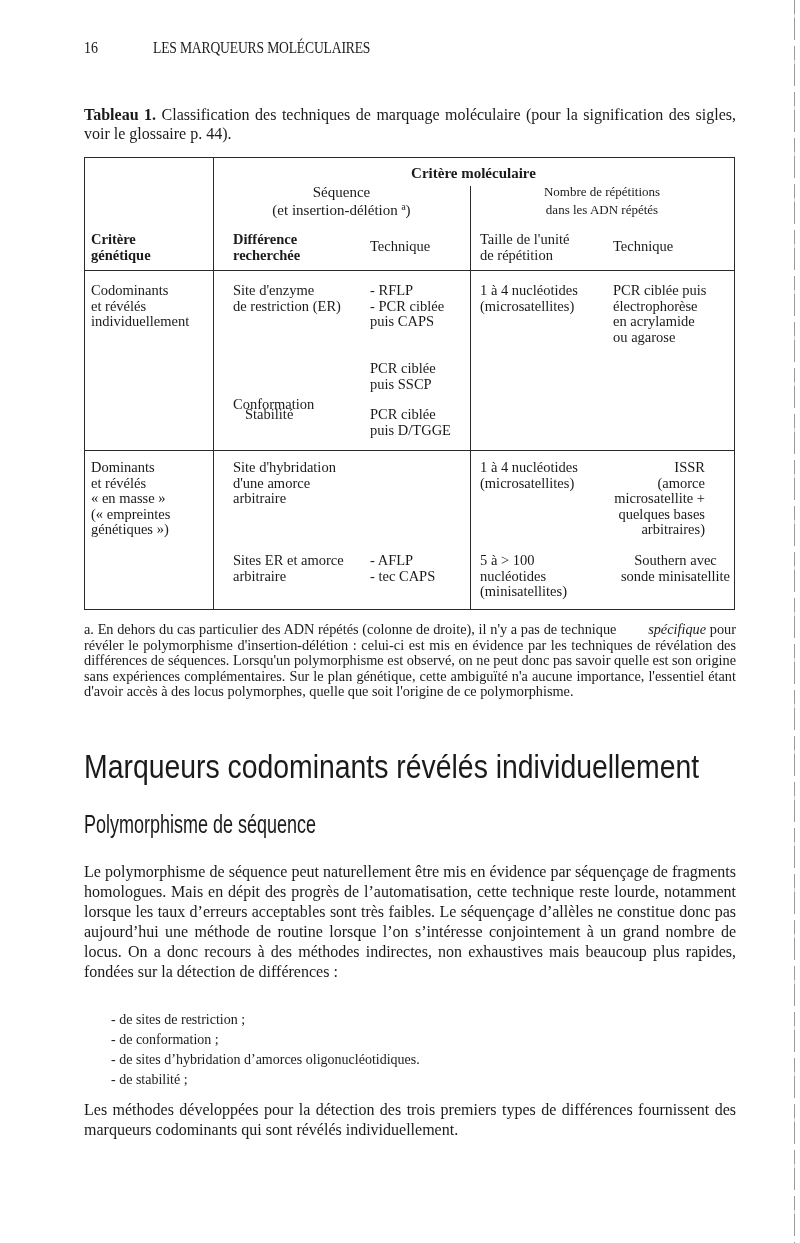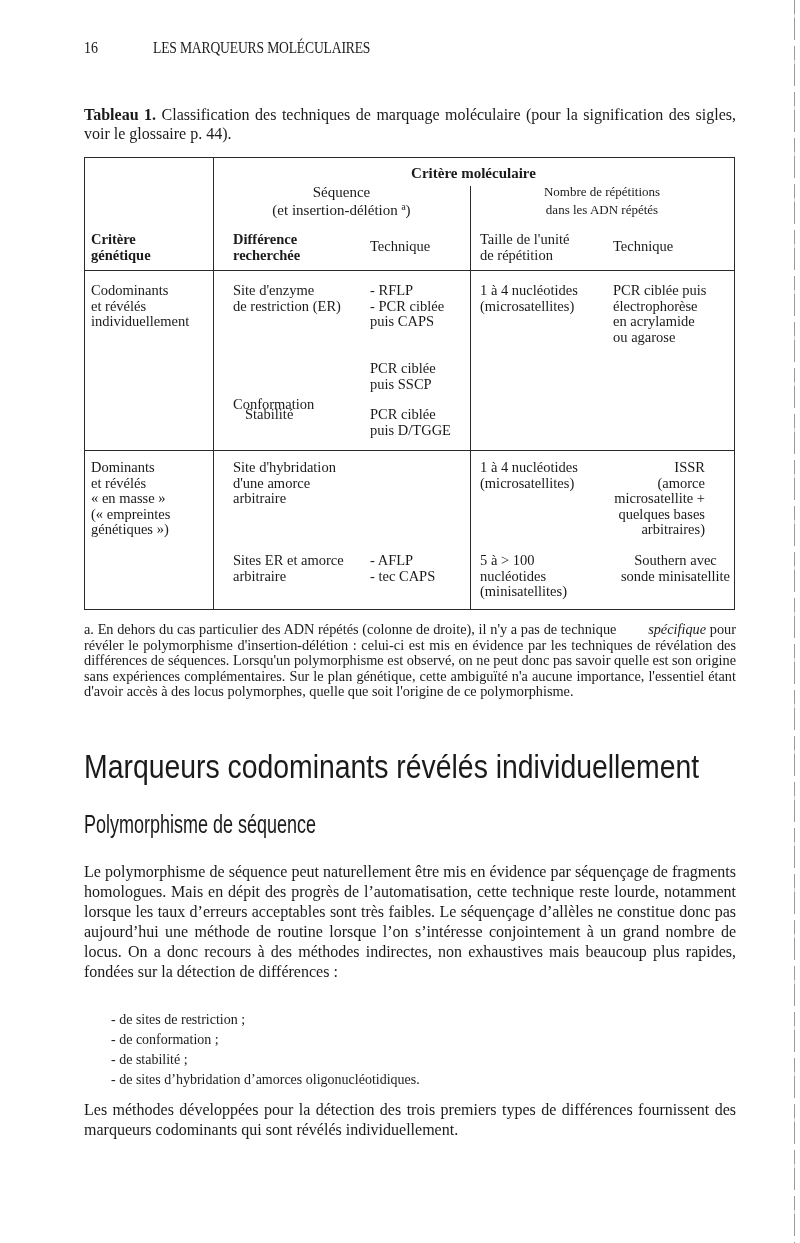--- a/index.html
+++ b/index.html
@@ -123,17 +123,17 @@
 </div>
 
 <h1 class="abs h1">Marqueurs codominants révélés individuellement</h1>
 <h2 class="abs h2">Polymorphisme de séquence</h2>
 
 <p class="abs para para1">Le polymorphisme de séquence peut naturellement être mis en évidence par séquençage de fragments homologues. Mais en dépit des progrès de l’automatisation, cette technique reste lourde, notamment lorsque les taux d’erreurs acceptables sont très faibles. Le séquençage d’allèles ne constitue donc pas aujourd’hui une méthode de routine lorsque l’on s’intéresse conjointement à un grand nombre de locus. On a donc recours à des méthodes indirectes, non exhaustives mais beaucoup plus rapides, fondées sur la détection de différences :</p>
 
 <ul class="abs list">
   <li>de sites de restriction ;</li>
   <li>de conformation ;</li>
+  <li>de sites d’hybridation d’amorces oligonucléotidiques.</li>
   <li>de stabilité ;</li>
-  <li>de sites d’hybridation d’amorces oligonucléotidiques.</li>
 </ul>
 
 <p class="abs para para2">Les méthodes développées pour la détection des trois premiers types de différences fournissent des marqueurs codominants qui sont révélés individuellement.</p>
 
 </body></html>

